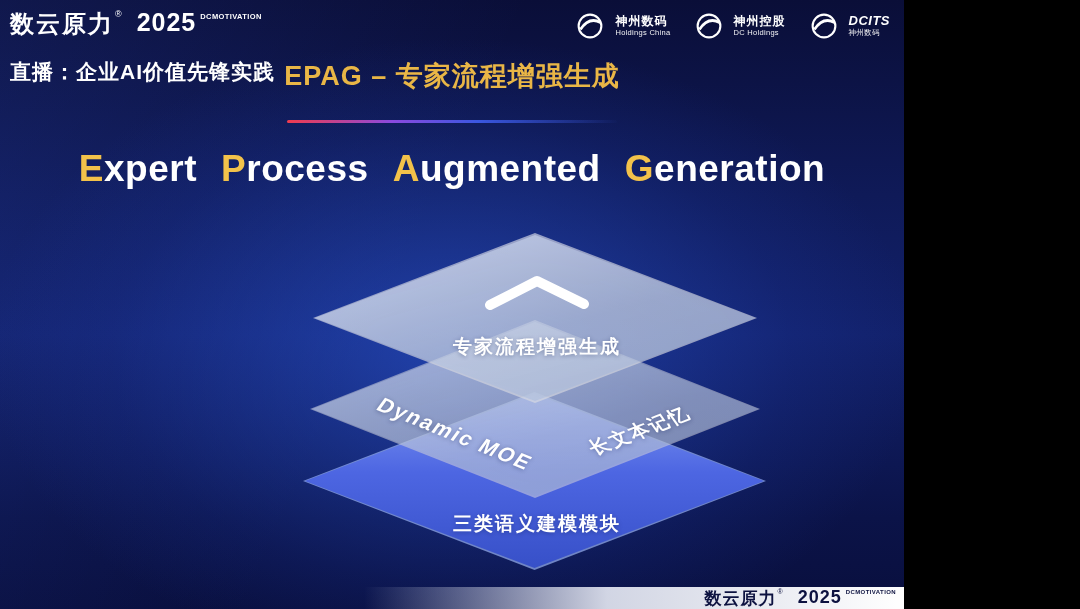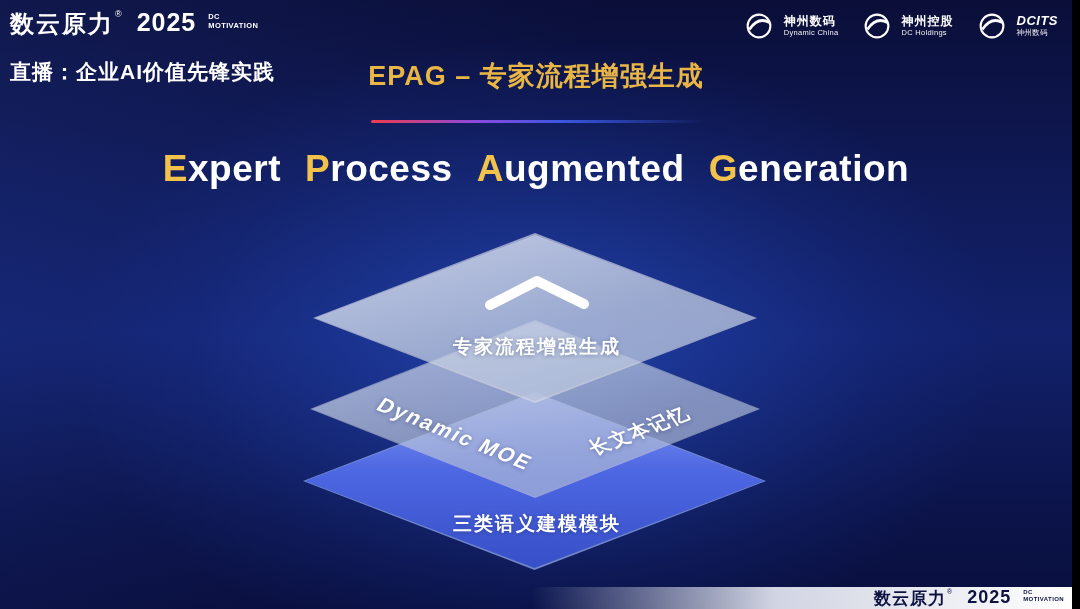--- a/index.html
+++ b/index.html
@@ -1,32 +1,32 @@
 <!DOCTYPE html>
 <html><head>
 <meta charset="utf-8">
 <style>
   * { margin:0; padding:0; box-sizing:border-box; }
   body { background:#000; font-family:"Liberation Sans", sans-serif; }
   .slide{
-    position:relative; width:1072px; height:609px; overflow:hidden;
+    position:relative; width:904px; height:609px; overflow:hidden;
     background:
       radial-gradient(ellipse 620px 420px at 50% 58%, rgba(48,98,235,0.50) 0%, rgba(30,60,170,0.18) 55%, rgba(0,0,0,0) 75%),
       linear-gradient(115deg, rgba(70,110,255,0.10) 0%, rgba(0,0,0,0) 45%),
       linear-gradient(180deg, #0a0e38 0%, #0f1a58 32%, #12216b 55%, #0b1348 85%, #090f3e 100%);
     color:#fff;
   }
 
   
   .brand{ display:flex; align-items:flex-start; white-space:nowrap; }
   .b-name{ font-size:24px; font-weight:800; letter-spacing:2px; }
   .b-reg{ font-size:9px; margin:1px 1px 0 1px; }
   .b-year{ font-size:25px; font-weight:800; margin-left:14px; letter-spacing:1px; }
-  .b-stack{ display:flex; flex-direction:column; font-size:7.5px; font-weight:700;
-            margin-left:12px; margin-top:4px; line-height:1.2; letter-spacing:0.4px; }
+  .b-stack{ display:flex; font-size:7.5px; font-weight:700;
+            margin-left:4px; margin-top:4px; line-height:1.2; letter-spacing:0.4px; }
   .brand.light{ color:#ffffff; position:absolute; left:10px; top:8px; }
   .brand.dark{ color:#0d1240; }
   .brand.small .b-name{ font-size:17px; letter-spacing:1px; }
   .brand.small .b-year{ font-size:18px; }
   .brand.small .b-reg{ font-size:7px; }
   .brand.small .b-stack{ font-size:6px; margin-top:2px; }
 
   
   .live-caption{ position:absolute; left:10px; top:58px; font-size:21px; font-weight:700;
                  letter-spacing:1px; color:#ffffff; }
@@ -99,21 +99,21 @@
   <div class="partners">
     <div class="partner">
       <span class="swoosh">
         <svg viewBox="0 0 32 32" width="28" height="28">
             <circle cx="16" cy="16" r="13" fill="none" stroke="#fff" stroke-width="2.4"></circle>
             <path d="M5 20 Q15 5 28 12" fill="none" stroke="#fff" stroke-width="3.2"></path>
           </svg>
       </span>
       <span class="p-text">
         <span class="p-cn">神州数码</span>
-        <span class="p-en">Dynamic China</span>
+        <span class="p-en">Holdings China</span>
       </span>
     </div>
     <div class="partner">
       <span class="swoosh">
         <svg viewBox="0 0 32 32" width="28" height="28">
             <circle cx="16" cy="16" r="13" fill="none" stroke="#fff" stroke-width="2.4"></circle>
             <path d="M5 20 Q15 5 28 12" fill="none" stroke="#fff" stroke-width="3.2"></path>
           </svg>
       </span>
       <span class="p-text">

